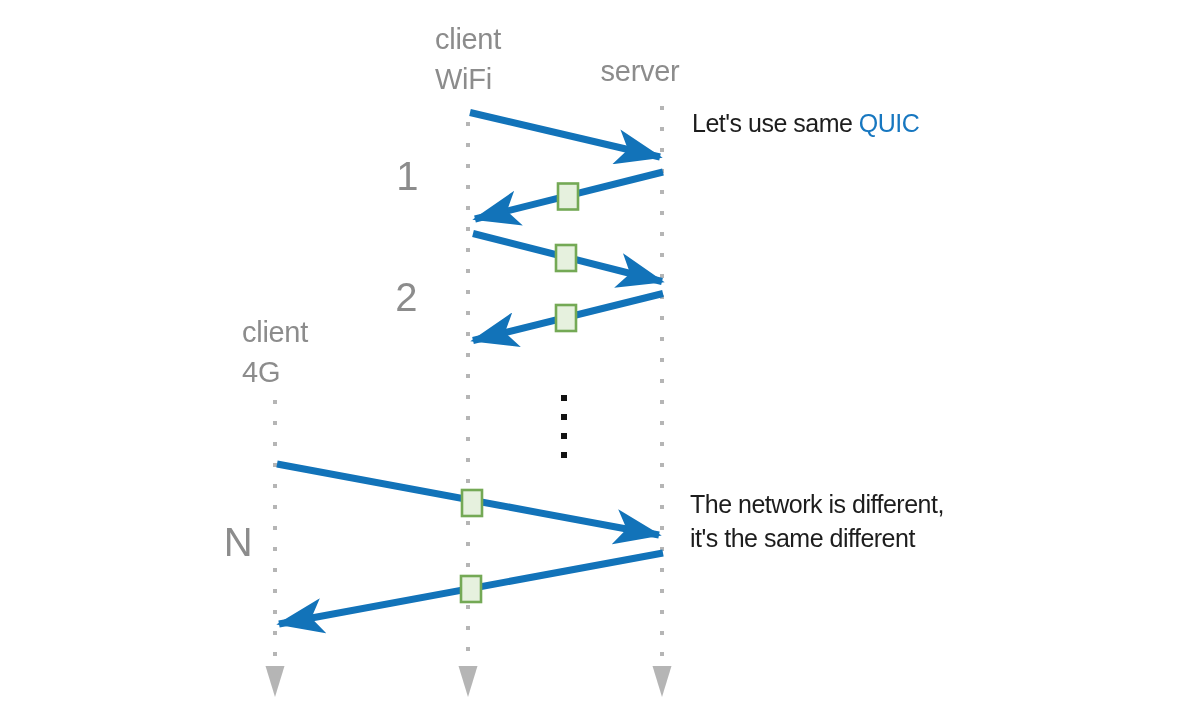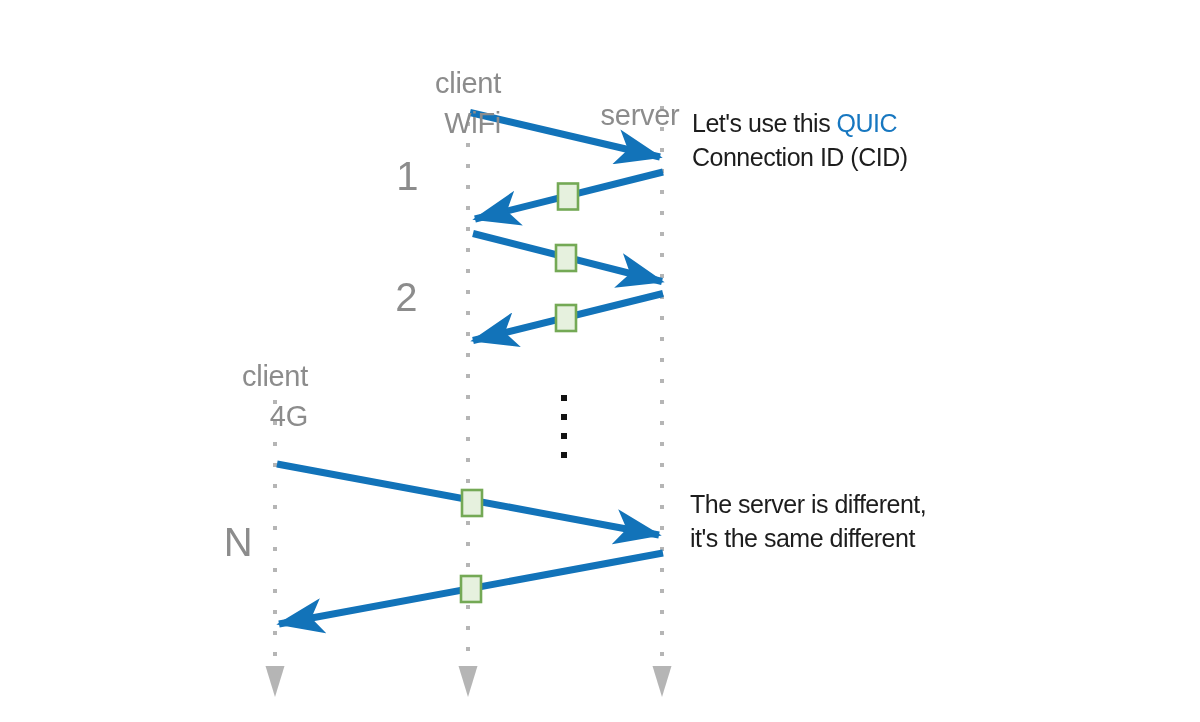--- a/index.html
+++ b/index.html
@@ -22,24 +22,23 @@
   }
   .stage svg{position:absolute;left:0;top:0;}
   .lifeline{stroke:var(--lifeline-gray);stroke-width:4;stroke-dasharray:4 17;fill:none;}
   .line-arrow{stroke:var(--arrow-blue);stroke-width:7;fill:none;}
   .arrowhead-fill{fill:var(--arrow-blue);}
   .cid-square{fill:var(--cid-fill);stroke:var(--cid-border);stroke-width:2.6;}
   .tri{fill:var(--lifeline-gray);}
   .ellipsis-dot{fill:#121212;}
   .lane-label{
     position:absolute;transform:translateX(-50%);
-    text-align:right;color:var(--label-gray);
+    text-align:left;color:var(--label-gray);
     font-size:29px;line-height:40px;letter-spacing:-0.3px;
     white-space:nowrap;
-    margin-top:44px;
   }
   .step-label{
     position:absolute;transform:translateX(-50%);
     color:var(--label-gray);
     font-size:40px;line-height:44px;letter-spacing:-0.5px;
   }
   .note{
     position:absolute;color:var(--text-black);
     font-size:25px;line-height:34px;letter-spacing:-0.5px;
     white-space:nowrap;
@@ -103,22 +102,21 @@
   <div class="lane-label" style="left:275px;top:312px">
     <div>client</div>
     <div>4G</div>
   </div>
 
   <div class="step-label" style="left:407px;top:154px">1</div>
   <div class="step-label" style="left:406px;top:275px">2</div>
   <div class="step-label" style="left:238px;top:520px">N</div>
 
   <div class="note" style="left:692px;top:106px">
-    <div><span>Let's use this </span><span class="quic">QUIC</span></div>
-    <div>Connection ID (CID)</div>
+    <div><span>Let's use same </span><span class="quic">QUIC</span></div>
   </div>
 
   <div class="note" style="left:690px;top:487px">
-    <div>The server is different,</div>
+    <div>The network is different,</div>
     <div>it's the same different</div>
   </div>
 
 </div>
 
 </body></html>

